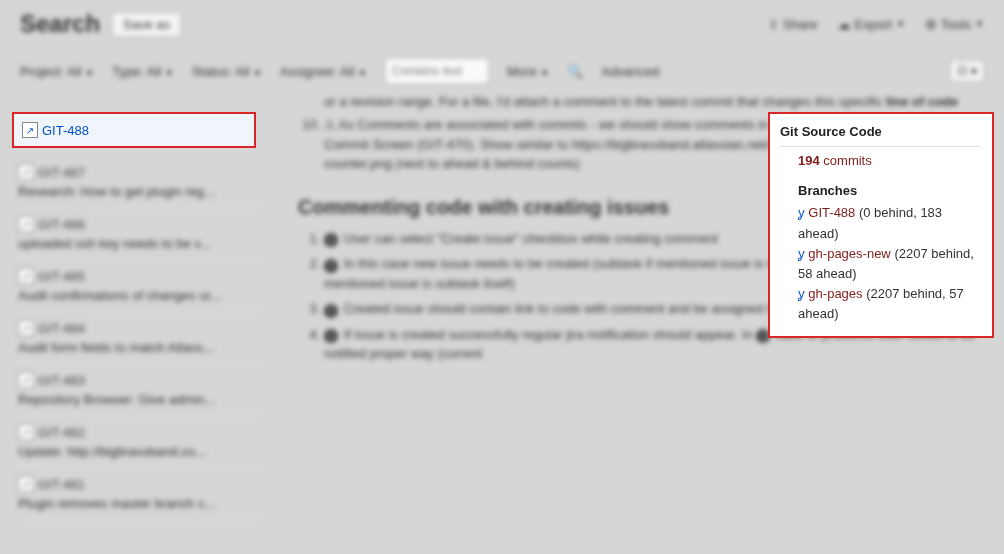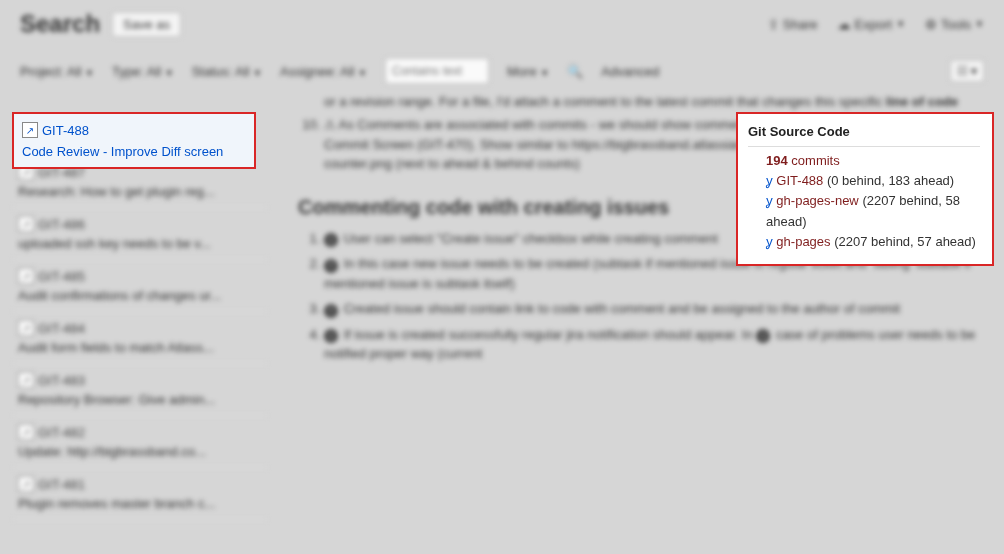--- a/index.html
+++ b/index.html
@@ -24,21 +24,21 @@
   .main{flex:1;padding:0 10px 0 30px;position:relative;}
   .main ol{padding-left:26px;margin:6px 0;}
   .main li{margin-bottom:6px;line-height:1.5;}
   .main h2{font-size:20px;margin:22px 0 10px 0;}
   .bullet{display:inline-flex;width:14px;height:14px;border-radius:50%;background:#444;color:#fff;font-size:9px;align-items:center;justify-content:center;margin-right:2px;}
   
   .card-issue{position:absolute;left:12px;top:112px;width:244px;box-sizing:border-box;background:#f0f5fb;border:2px solid #d92626;padding:8px 8px;z-index:10;}
   .card-issue .k{color:#0052cc;font-size:13px;display:flex;align-items:center;gap:4px;}
   .card-issue .s{color:#0052cc;font-size:13px;margin-top:6px;}
   .icon-sq{display:inline-flex;width:14px;height:14px;border:1px solid #888;align-items:center;justify-content:center;font-size:10px;background:#fff;}
-  .card-git{position:absolute;right:10px;top:112px;width:258px;box-sizing:border-box;background:#fff;border:2px solid #d92626;padding:8px 12px 12px 10px;z-index:10;font-size:13px;line-height:1.55;}
+  .card-git{position:absolute;right:10px;top:112px;width:226px;box-sizing:border-box;background:#fff;border:2px solid #d92626;padding:8px 12px 12px 10px;z-index:10;font-size:13px;line-height:1.55;}
   .card-git .pt{font-weight:bold;color:#222;border-bottom:1px solid #ddd;padding-bottom:4px;margin-bottom:4px;}
   .card-git a{color:#7f1d1d;text-decoration:none;}
   .branch-icon{color:#0052cc;font-family:monospace;}
   .bh{font-weight:bold;color:#222;margin-top:10px;margin-bottom:2px;}
 </style>
 </head>
 <body>
 
 <div class="viewport">
 
@@ -146,26 +146,26 @@
         </ol>
       </div>
     </div>
   </div>
 
   <div class="card-issue">
     <div class="k">
         <span class="icon-sq">↗</span>
         <span>GIT-488</span>
       </div>
-    <div class="s">Code Review - Improve Diff screen</div>
   </div>
 
   <div class="card-git">
     <div class="pt">Git Source Code</div>
     <div style="padding-left:18px;">
       <div><a><b>194</b> <span>commits</span></a></div>
+      <div class="bh">Branches</div>
       <div><span class="branch-icon">ỿ</span> <a>GIT-488</a> <span>(0 behind, 183 ahead)</span></div>
       <div><span class="branch-icon">ỿ</span> <a>gh-pages-new</a> <span>(2207 behind, 58 ahead)</span></div>
       <div><span class="branch-icon">ỿ</span> <a>gh-pages</a> <span>(2207 behind, 57 ahead)</span></div>
     </div>
   </div>
 
 </div>
 
 </body></html>

